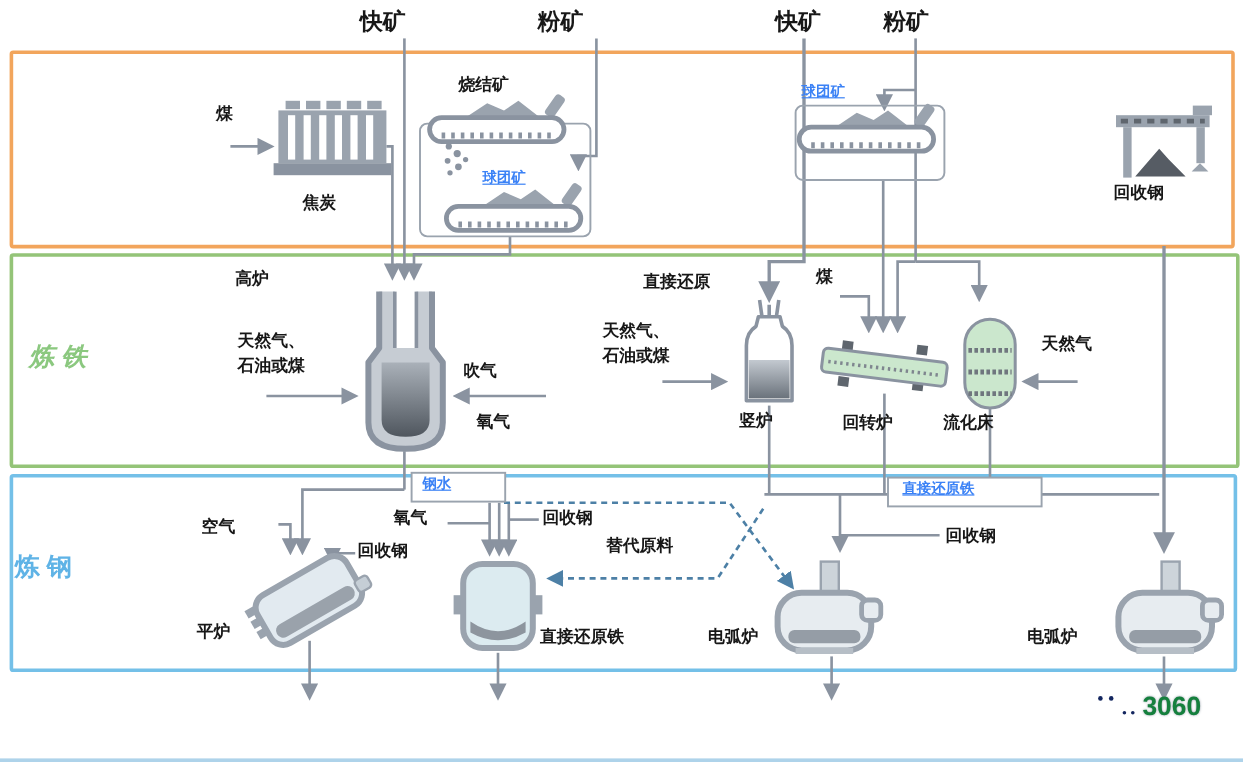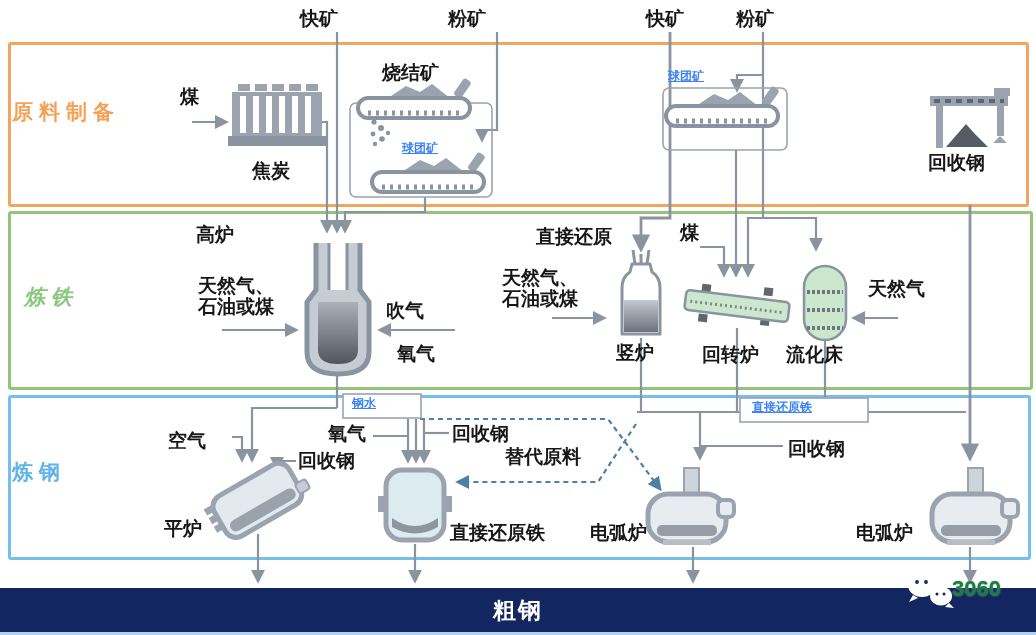--- a/index.html
+++ b/index.html
@@ -2,21 +2,21 @@
 <html><head>
 <meta charset="utf-8">
 <style>
   html,body{margin:0;padding:0;background:#fff;}
   .stage{position:relative;width:1036px;height:635px;background:#fff;overflow:hidden;
          font-family:"Liberation Sans","DejaVu Sans",sans-serif;}
   .band{position:absolute;box-sizing:border-box;border-radius:3px;background:transparent;}
   .band-prep{left:8px;top:42px;width:1021px;height:165px;border:3px solid #f2a55c;}
   .band-iron{left:8px;top:211px;width:1025px;height:179px;border:3px solid #94c478;}
   .band-steel{left:8px;top:395px;width:1023px;height:165px;border:3px solid #74c0e8;}
-  .lb{position:absolute;font-weight:bold;font-size:19px;color:#171717;white-space:nowrap;line-height:1.15;}
+  .lb{position:absolute;font-weight:bold;font-size:14px;color:#171717;white-space:nowrap;line-height:1.15;}
   .lb.big{font-size:19px;}
   .lb.light{color:#3b82f6;font-size:12px;text-decoration:underline;}
   .bandlab{position:absolute;font-weight:bold;font-size:21px;letter-spacing:6px;white-space:nowrap;}
   .bandlab.prep{color:#f5a259;}
   .bandlab.iron{color:#8bc87f;font-style:italic;}
   .bandlab.steel{color:#5fb3e6;}
   svg.diagram{position:absolute;left:0;top:0;z-index:2;}
   .lb,.bandlab{z-index:3;}
   .navybar{position:absolute;left:0;top:588px;width:1036px;height:44px;background:#13265f;
            display:flex;align-items:center;justify-content:center;z-index:1;}
@@ -208,21 +208,20 @@
 
     <use href="#eaf" x="648" y="468"></use>
     <use href="#eaf" x="932" y="468"></use>
   </svg>
 
   <div class="lb big" style="left:300px;top:8px">快矿</div>
   <div class="lb big" style="left:448px;top:8px">粉矿</div>
   <div class="lb big" style="left:646px;top:8px">快矿</div>
   <div class="lb big" style="left:736px;top:8px">粉矿</div>
 
-  <div class="bandlab prep" style="left:12px;top:98px">原料制备</div>
   <div class="bandlab iron" style="left:24px;top:283px">炼铁</div>
   <div class="bandlab steel" style="left:12px;top:458px">炼钢</div>
 
   <div class="lb" style="left:180px;top:86px">煤</div>
   <div class="lb" style="left:252px;top:160px">焦炭</div>
   <div class="lb" style="left:382px;top:62px">烧结矿</div>
   <div class="lb light" style="left:402px;top:142px">球团矿</div>
   <div class="lb light" style="left:668px;top:70px">球团矿</div>
   <div class="lb" style="left:928px;top:152px">回收钢</div>
 
@@ -246,23 +245,20 @@
   <div class="lb" style="left:328px;top:423px">氧气</div>
   <div class="lb" style="left:298px;top:450px">回收钢</div>
   <div class="lb" style="left:452px;top:423px">回收钢</div>
   <div class="lb" style="left:505px;top:446px">替代原料</div>
   <div class="lb" style="left:788px;top:438px">回收钢</div>
   <div class="lb" style="left:164px;top:518px">平炉</div>
   <div class="lb" style="left:450px;top:522px">直接还原铁</div>
   <div class="lb" style="left:590px;top:522px">电弧炉</div>
   <div class="lb" style="left:856px;top:522px">电弧炉</div>
 
-  <div class="navybar">
-    <span class="crude">粗钢</span>
-  </div>
   <div class="bottomline"></div>
 
   <svg class="wm-icon" width="52" height="46" viewBox="0 0 52 46">
     <ellipse cx="19" cy="17" rx="14" ry="12" fill="#ffffff"></ellipse>
     <circle cx="14" cy="14" r="1.9" fill="#13265f"></circle>
       <circle cx="23" cy="14" r="1.9" fill="#13265f"></circle>
     <path d="M10,27 l-4,7 l9,-4 z" fill="#ffffff"></path>
     <ellipse cx="38" cy="28" rx="11" ry="9.5" fill="#ffffff"></ellipse>
     <circle cx="34" cy="26" r="1.5" fill="#13265f"></circle>
       <circle cx="41" cy="26" r="1.5" fill="#13265f"></circle>

